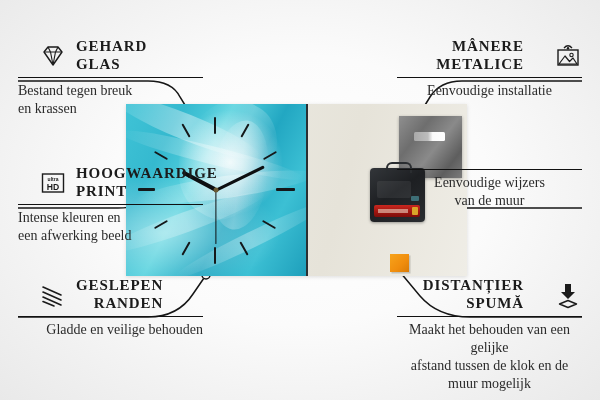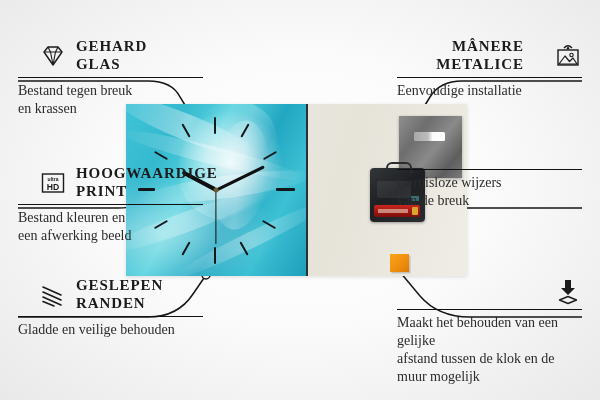--- a/index.html
+++ b/index.html
@@ -24,21 +24,21 @@
     font-family:"Liberation Serif",serif;
     font-size:15px;font-weight:700;letter-spacing:.9px;
     color:#1b1b1b;line-height:1.18;text-transform:uppercase;
   }
   .feat.right .ttl{text-align:right;}
   .rule{height:0;border-top:1.4px solid #111;margin-top:4px;}
   .sub{
     font-family:"Liberation Serif",serif;
     font-size:14px;color:#2b2b2b;line-height:1.28;margin-top:4px;
   }
-  .feat.right .sub{text-align:left;}
+  .feat.right .sub{text-align:center;}
   .ico{width:28px;height:28px;flex:0 0 28px;display:block;margin-left:21px;}
 
   
   #photo{
     position:absolute;left:126px;top:104px;width:341px;height:172px;
   }
   #panel{
     position:absolute;left:0;top:0;width:341px;height:172px;
     background:linear-gradient(105deg,#eceae2 0%,#e9e7de 38%,#e6e3d9 62%,#efedE6 100%);
     box-shadow:0 1px 4px rgba(0,0,0,.13);
@@ -190,24 +190,24 @@
       <span class="ico">
         <svg viewBox="0 0 28 28" width="28" height="28">
           <rect x="3.5" y="5" width="21" height="18" fill="none" stroke="#1b1b1b" stroke-width="1.4"></rect>
           <text x="14" y="12.2" font-family="Liberation Sans, sans-serif" font-size="5" font-weight="700" text-anchor="middle" fill="#1b1b1b">ultra</text>
           <text x="14" y="20.5" font-family="Liberation Sans, sans-serif" font-size="8.6" font-weight="700" text-anchor="middle" fill="#1b1b1b">HD</text>
         </svg>
       </span>
       <span class="ttl"><span>HOOGWAARDIGE</span><br><span>PRINT</span></span>
     </div>
     <div class="rule"></div>
-    <div class="sub"><span>Bestand kleuren en</span><br><span>een afwerking beeld</span></div>
-  </div>
-
-  <div class="feat left" style="left:18px;top:277px;width:185px;">
+    <div class="sub"><span>Intense kleuren en</span><br><span>een afwerking beeld</span></div>
+  </div>
+
+  <div class="feat left" style="left:18px;top:277px;width:185px;text-align:right;">
     <div class="hd">
       <span class="ico">
         <svg viewBox="0 0 28 28" width="28" height="28">
           <path d="M4 6 L22 14 M4 11 L22 19 M4 16 L22 24 M4 20.5 L15 25" fill="none" stroke="#1b1b1b" stroke-width="1.6" stroke-linecap="round"></path>
         </svg>
       </span>
       <span class="ttl"><span>GESLEPEN</span><br><span>RANDEN</span></span>
     </div>
     <div class="rule"></div>
     <div class="sub"><span>Gladde en veilige behouden</span></div>
@@ -225,25 +225,26 @@
           <path d="M5 22 L11 14 L15.5 19.5 L19 16 L23 22 Z" fill="none" stroke="#1b1b1b" stroke-width="1.2" stroke-linejoin="round"></path>
         </svg>
       </span>
     </div>
     <div class="rule"></div>
     <div class="sub"><span>Eenvoudige installatie</span><br></div>
   </div>
 
   <div class="feat right" style="left:397px;top:165px;width:185px;">
     <div class="rule"></div>
-    <div class="sub"><span>Geruisloze wijzers</span><br><span>van de breuk</span></div>
+    <div class="sub"><span>Eenvoudige wijzers</span><br><span>van de muur</span></div>
   </div>
 
   <div class="feat right" style="left:397px;top:277px;width:185px;">
     <div class="hd">
+      <span class="ttl"><span>DISTANȚIER</span><br><span>SPUMĂ</span></span>
       <span class="ico">
         <svg viewBox="0 0 28 28" width="28" height="28">
           <path d="M11 3 h6 v8 h4 l-7 7 l-7 -7 h4 Z" fill="#1b1b1b"></path>
           <path d="M14 19.5 L22.5 23 L14 26.5 L5.5 23 Z" fill="none" stroke="#1b1b1b" stroke-width="1.4" stroke-linejoin="round"></path>
         </svg>
       </span>
     </div>
     <div class="rule"></div>
     <div class="sub"><span>Maakt het behouden van een gelijke</span><br><span>afstand tussen de klok en de muur mogelijk</span></div>
   </div>

